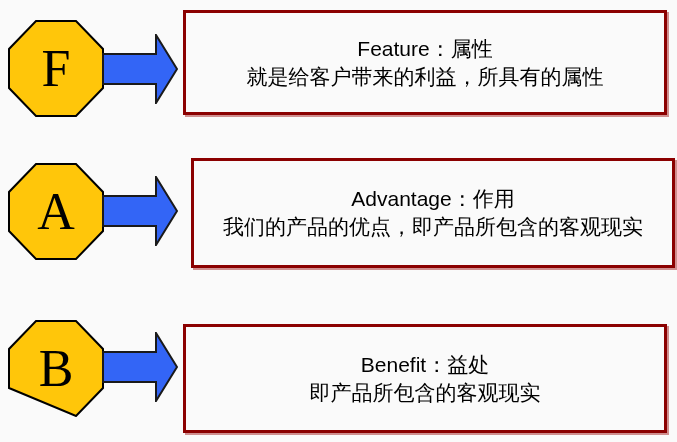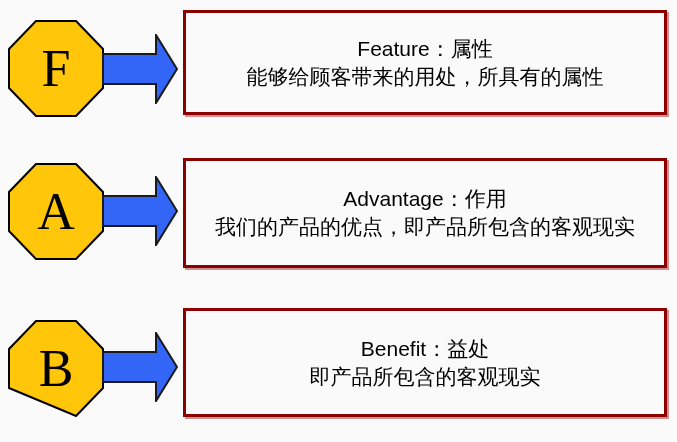--- a/index.html
+++ b/index.html
@@ -48,42 +48,42 @@
     line-height: 28px;
     box-sizing: border-box;
   }
   
   .r1 .octagon  { top: 20px; }
   .r1 .arrow    { top: 34px; }
   .r1 .textbox  { top: 10px;  height: 105px; }
   
   .r2 .octagon  { top: 163px; }
   .r2 .arrow    { top: 176px; }
-  .r2 .textbox  { top: 158px; height: 110px; }
+  .r2 .textbox  { top: 158px; height: 110px; margin-left: 8px; }
   
   .r3 .octagon  { top: 320px; }
   .r3 .arrow    { top: 332px; }
-  .r3 .textbox  { top: 308px; height: 109px; }
+  .r3 .textbox  { top: 324px; height: 109px; }
 </style>
 </head>
 <body>
 
 <div class="stage">
 
   <div class="row r1">
     <svg class="octagon" viewBox="0 0 96 97">
       <polygon points="28,1 68,1 95,29 95,68 68,96 28,96 1,68 1,29" fill="var(--octagon-fill)" stroke="var(--octagon-border)" stroke-width="2"></polygon>
       <text x="48" y="66" text-anchor="middle">F</text>
     </svg>
     <svg class="arrow" viewBox="0 0 76 70">
       <polygon points="1,20 54,20 54,1 75,35 54,69 54,50 1,50" fill="var(--arrow-fill)" stroke="var(--arrow-border)" stroke-width="2"></polygon>
     </svg>
     <div class="textbox">
       <div>Feature：属性</div>
-      <div>能够给顾客带来的用处，所具有的属性</div>
+      <div>就是给客户带来的利益，所具有的属性</div>
     </div>
   </div>
 
   <div class="row r2">
     <svg class="octagon" viewBox="0 0 96 97">
       <polygon points="28,1 68,1 95,29 95,68 68,96 28,96 1,68 1,29" fill="var(--octagon-fill)" stroke="var(--octagon-border)" stroke-width="2"></polygon>
       <text x="48" y="66" text-anchor="middle">A</text>
     </svg>
     <svg class="arrow" viewBox="0 0 76 70">
       <polygon points="1,20 54,20 54,1 75,35 54,69 54,50 1,50" fill="var(--arrow-fill)" stroke="var(--arrow-border)" stroke-width="2"></polygon>

